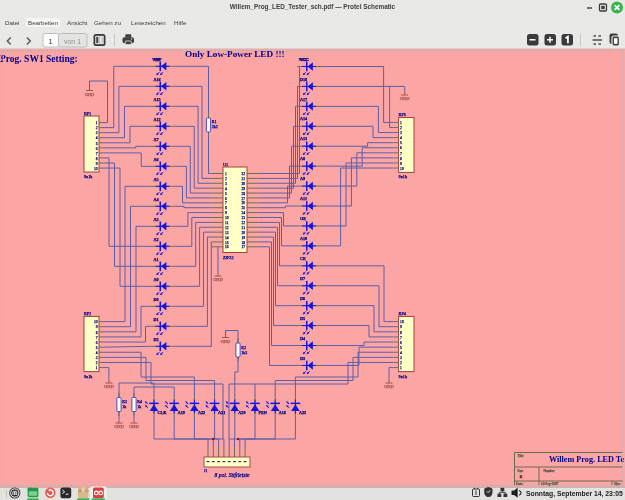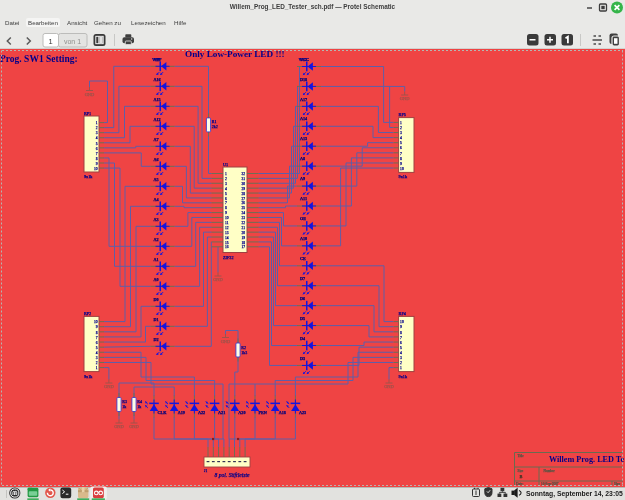--- a/index.html
+++ b/index.html
@@ -1,19 +1,19 @@
 <!DOCTYPE html>
 <html><head><meta charset="utf-8"><style>
 * { margin:0; padding:0; box-sizing:border-box; }
 body { width:625px; height:500px; overflow:hidden; font-family:"Liberation Sans", sans-serif; background:#e9e9e7; }
 #titlebar { position:absolute; top:0; left:0; width:625px; height:15px; background:#e9e9e7; }
 #title { position:absolute; top:3px; width:100%; text-align:center; font-size:6.4px; font-weight:bold; color:#3c3c3c; }
 #menubar { position:absolute; top:15px; left:0; width:625px; height:14px; background:#e9e9e7; font-size:6.2px; color:#3c3c3c; }
 #menubar span { position:absolute; top:4px; }
-#doc { position:absolute; top:49px; left:0; width:625px; height:438px; background:#ef4444; }
+#doc { position:absolute; top:49px; left:0; width:625px; height:438px; background:#fca5a5; }
 #tbline { position:absolute; top:48px; left:0; width:625px; height:1px; background:#d2d2d0; }
 #taskbar { position:absolute; top:487px; left:0; width:625px; height:13px; background:#e2e2df; border-top:1px solid #b9b9b5; }
 </style></head><body>
 <div id="titlebar">
   <div id="title">Willem_Prog_LED_Tester_sch.pdf — Protel Schematic</div>
   <svg width="625" height="15" style="position:absolute;top:0;left:0">
     <line x1="587" y1="8" x2="592" y2="8" stroke="#3c3c3c" stroke-width="1.4"></line>
     <rect x="599.5" y="4" width="7" height="7" fill="none" stroke="#3c3c3c" stroke-width="1.3" rx="1"></rect>
     <rect x="601.3" y="5.8" width="3.4" height="3.4" fill="#3c3c3c"></rect>
     <circle cx="617" cy="7.5" r="6" fill="#35b54a"></circle>

